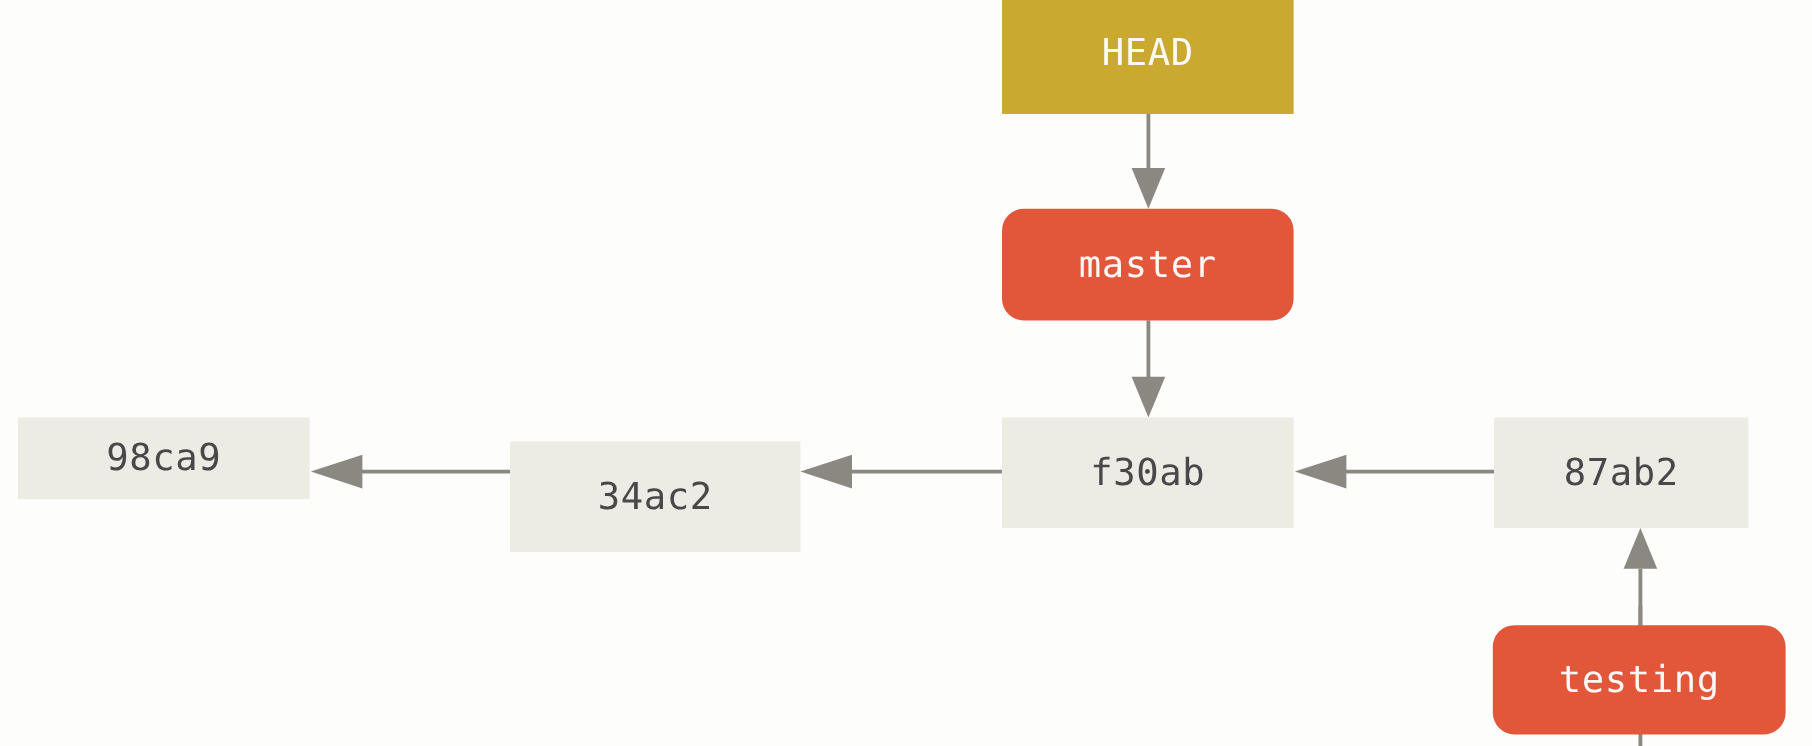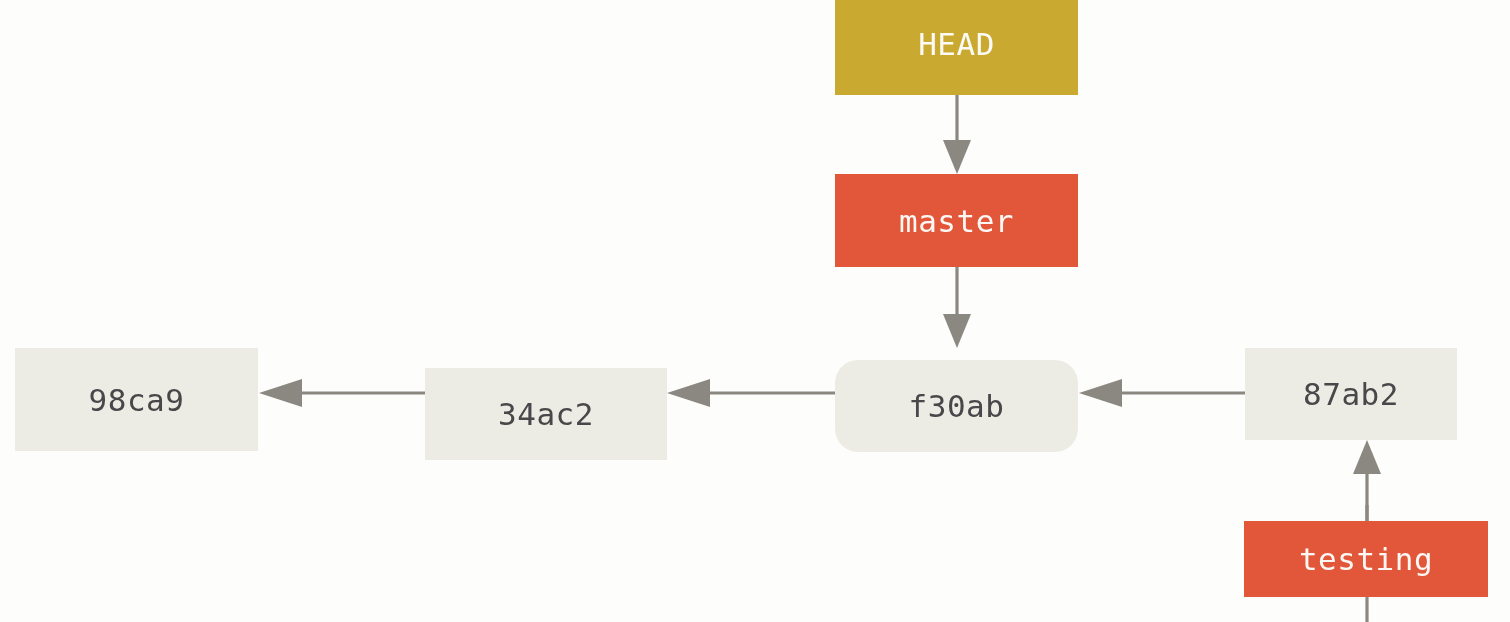--- a/index.html
+++ b/index.html
@@ -36,20 +36,21 @@
     background: #edece4;
     color: #48474a;
   }
   .node-head {
     background: #c9a92f;
     color: #fbfaf5;
   }
   .node-branch {
     background: #e2573a;
     color: #fbf7f4;
+    border-radius: 18px;
   }
   svg.edges {
     position: absolute;
     left: 0;
     top: 0;
     width: 1510px;
     height: 622px;
     z-index: 2;
     overflow: visible;
   }
@@ -101,41 +102,41 @@
       <line class="edge-line" x1="1245" y1="393" x2="1112" y2="393"></line>
       <polygon class="edge-head" points="1122,379 1122,407 1079,393"></polygon>
     </g>
 
     <g>
       <line class="edge-line" x1="1367" y1="521" x2="1367" y2="474"></line>
       <polygon class="edge-head" points="1353,474 1381,474 1367,440"></polygon>
     </g>
   </svg>
 
-  <div class="node node-commit" style="left:15px;  top:348px; width:243px; height:103px;">
+  <div class="node node-commit" style="left:15px;  top:348px; width:243px; height:68px;">
     <span>98ca9</span>
   </div>
 
   <div class="node node-commit" style="left:425px; top:368px; width:242px; height:92px;">
     <span>34ac2</span>
   </div>
 
-  <div class="node node-commit" style="left:835px; top:360px; width:243px; height:92px;border-radius:23px;">
+  <div class="node node-commit" style="left:835px; top:348px; width:243px; height:92px;">
     <span>f30ab</span>
   </div>
 
   <div class="node node-commit" style="left:1245px; top:348px; width:212px; height:92px;">
     <span>87ab2</span>
   </div>
 
   <div class="node node-head" style="left:835px; top:-12px; width:243px; height:107px;">
     <span style="position:relative; top:2px;">HEAD</span>
   </div>
 
   <div class="node node-branch" style="left:835px; top:174px; width:243px; height:93px;">
     <span>master</span>
   </div>
 
-  <div class="node node-branch" style="left:1244px; top:521px; width:244px; height:76px;">
+  <div class="node node-branch" style="left:1244px; top:521px; width:244px; height:91px;">
     <span>testing</span>
   </div>
 
 </div>
 
 </body></html>

